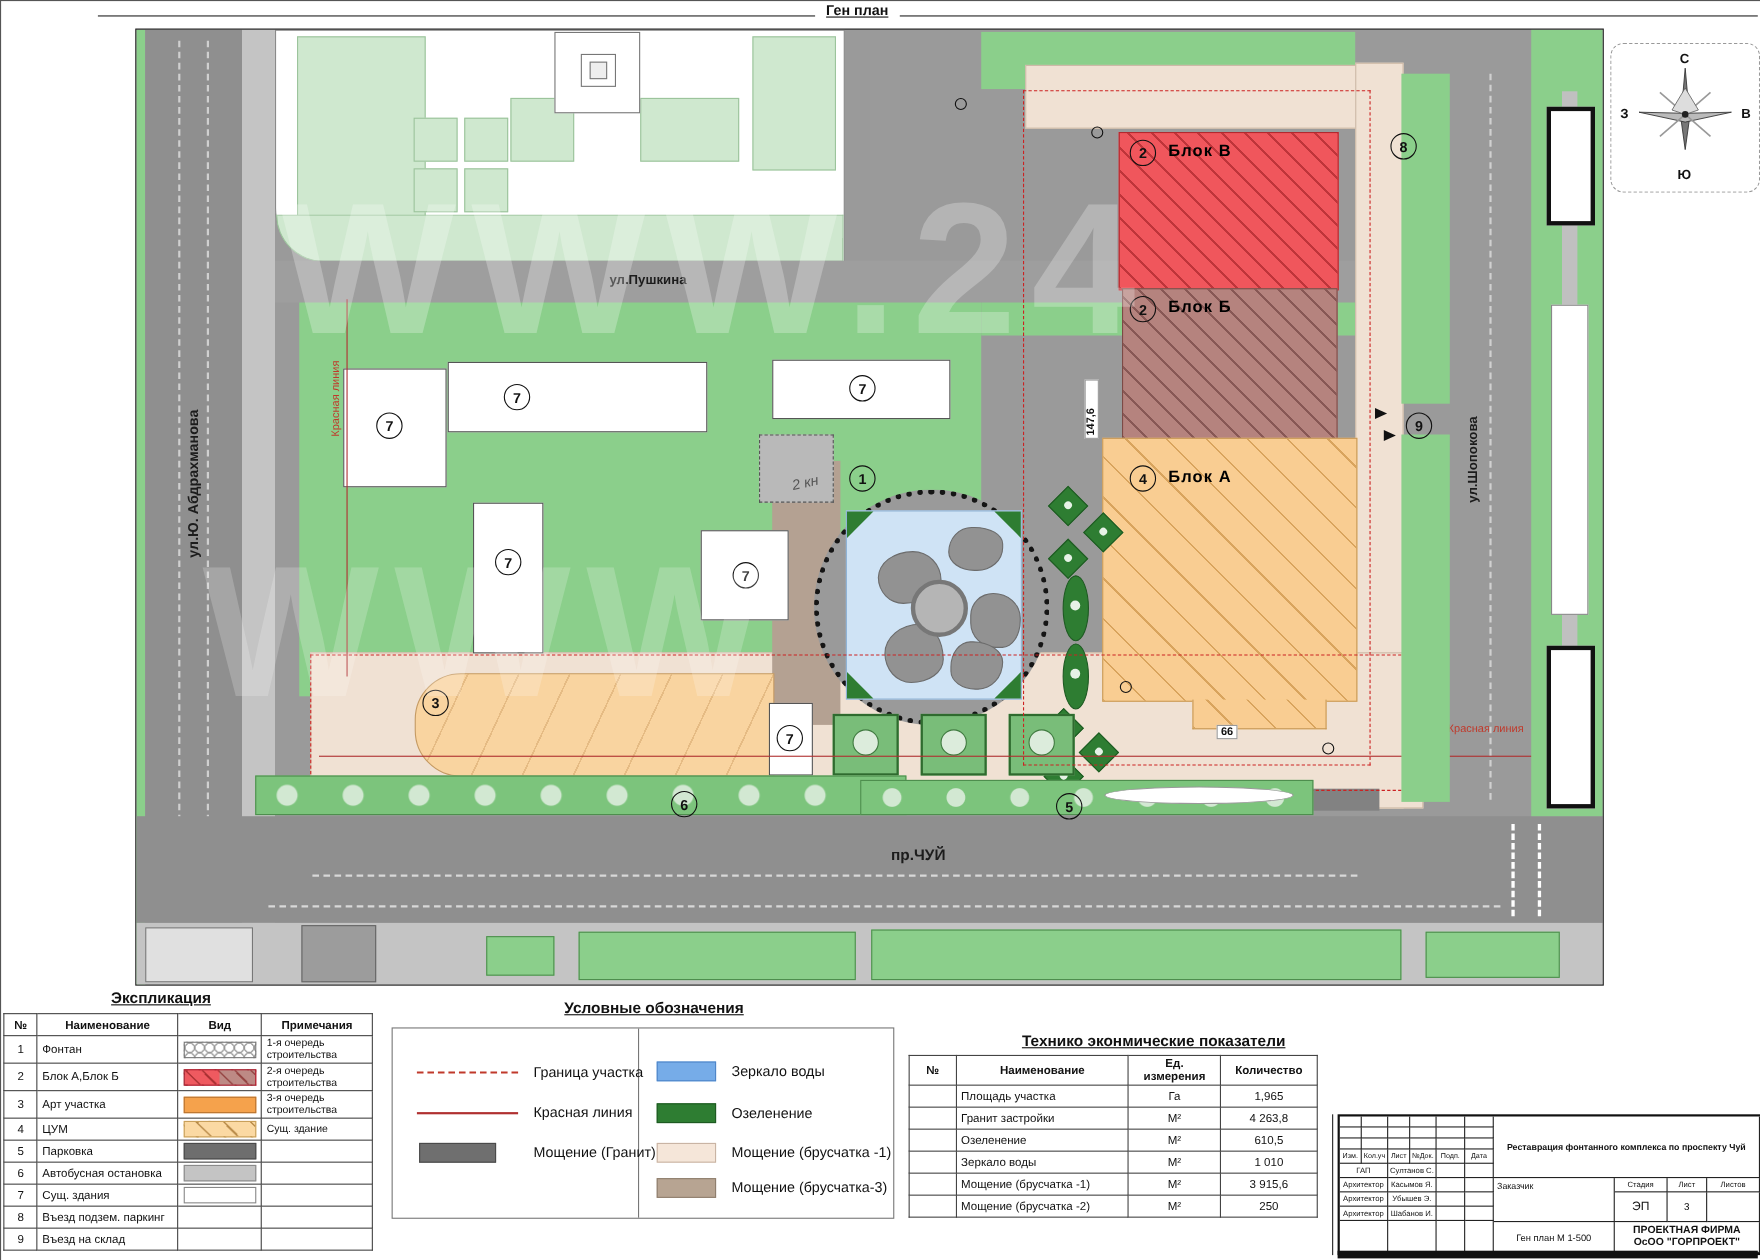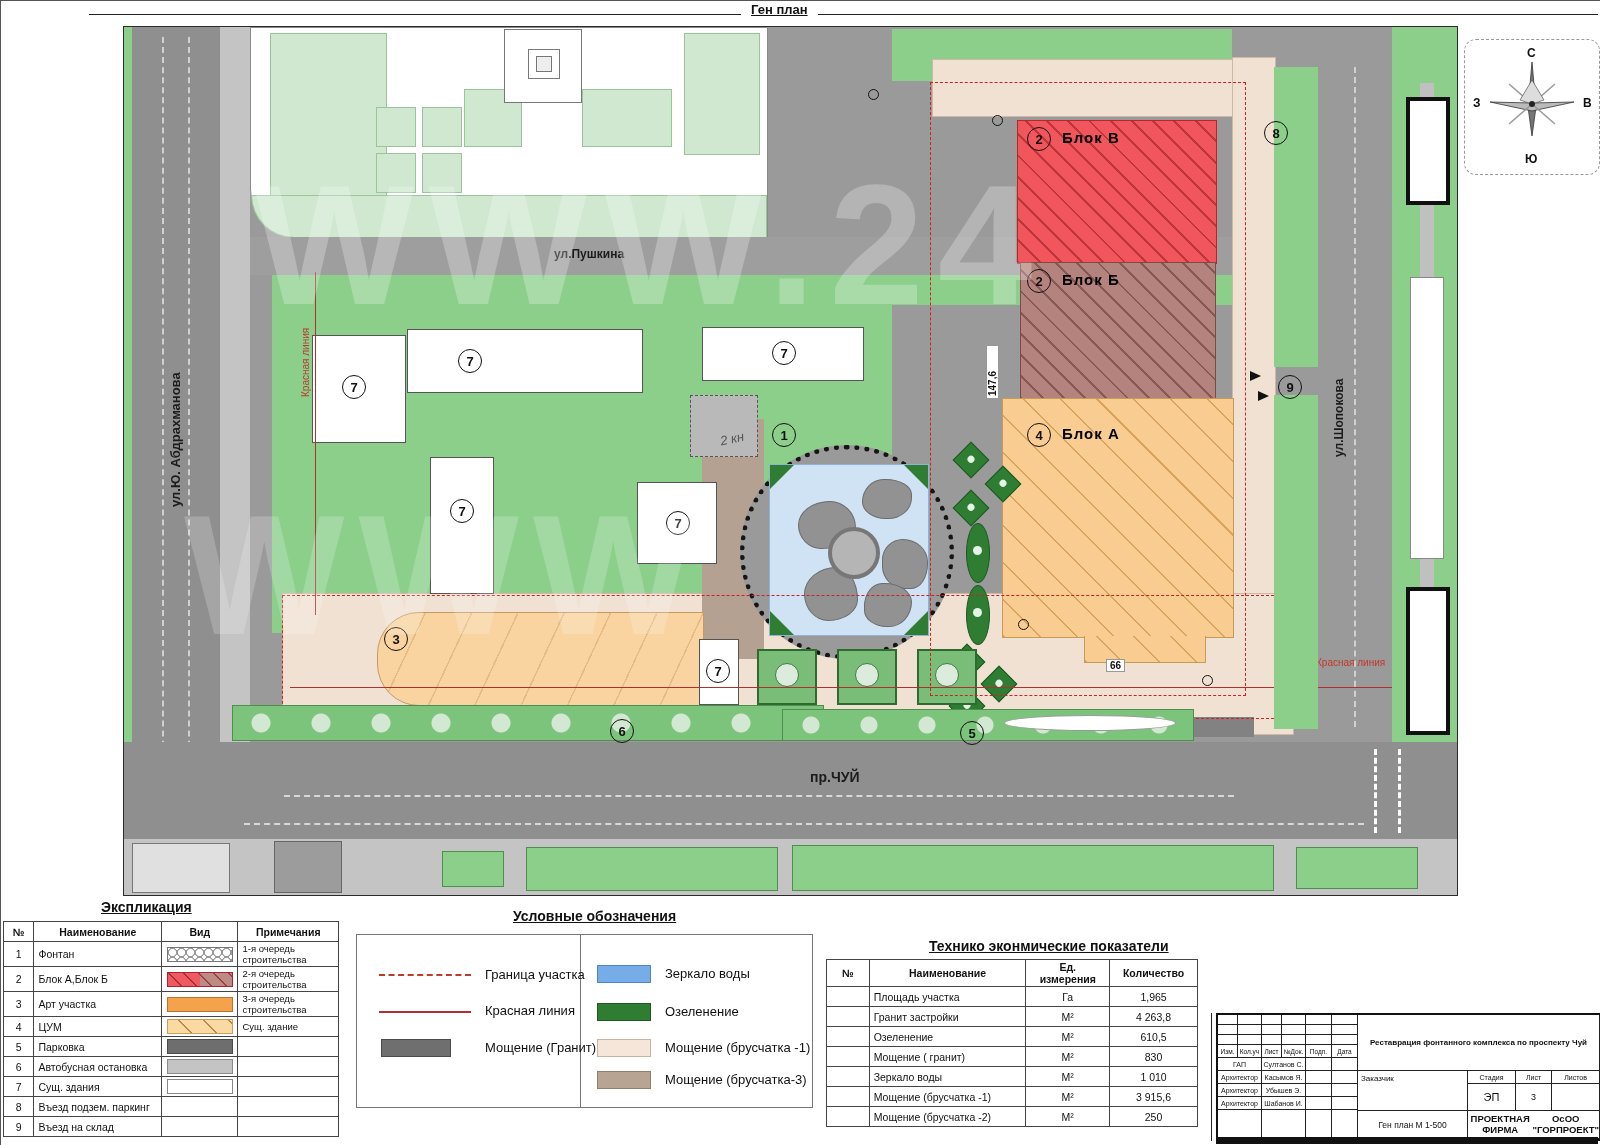--- a/index.html
+++ b/index.html
@@ -385,26 +385,20 @@
       <td style="text-align:center;">4 263,8</td>
     </tr>
     <tr>
       <td></td>
       <td>Озеленение</td>
       <td style="text-align:center;">М²</td>
       <td style="text-align:center;">610,5</td>
     </tr>
     <tr>
       <td></td>
-      <td>Мощение ( гранит)</td>
-      <td style="text-align:center;">М²</td>
-      <td style="text-align:center;">830</td>
-    </tr>
-    <tr>
-      <td></td>
       <td>Зеркало воды</td>
       <td style="text-align:center;">М²</td>
       <td style="text-align:center;">1 010</td>
     </tr>
     <tr>
       <td></td>
       <td>Мощение (брусчатка -1)</td>
       <td style="text-align:center;">М²</td>
       <td style="text-align:center;">3 915,6</td>
     </tr>
@@ -469,20 +463,20 @@
 
     <div class="cell" style="left:140px;top:0;width:242px;height:56px;font-size:8px;font-weight:bold;padding:0 4px;">Реставрация фонтанного комплекса по проспекту Чуй</div>
     <div class="cell" style="left:140px;top:56px;width:110px;height:40px;align-items:flex-start;justify-content:flex-start;padding:3px;font-size:8px;">Заказчик</div>
     <div class="cell" style="left:250px;top:56px;width:48px;height:13px;font-size:7px;">Стадия</div>
     <div class="cell" style="left:298px;top:56px;width:36px;height:13px;font-size:7px;">Лист</div>
     <div class="cell" style="left:334px;top:56px;width:48px;height:13px;font-size:7px;">Листов</div>
     <div class="cell" style="left:250px;top:69px;width:48px;height:27px;font-size:11px;">ЭП</div>
     <div class="cell" style="left:298px;top:69px;width:36px;height:27px;font-size:9px;">3</div>
     <div class="cell" style="left:334px;top:69px;width:48px;height:27px;font-size:9px;"></div>
     <div class="cell" style="left:140px;top:96px;width:110px;height:28px;font-size:8.5px;">Ген план М 1-500</div>
-    <div class="cell" style="left:250px;top:96px;width:132px;height:28px;font-size:9.5px;font-weight:bold;line-height:1.15;">
+    <div class="cell" style="left:250px;top:96px;width:132px;height:28px;flex-direction:column;font-size:9.5px;font-weight:bold;line-height:1.15;">
       <span>ПРОЕКТНАЯ ФИРМА</span>
       <span>ОсОО "ГОРПРОЕКТ"</span>
     </div>
   </div>
   <div class="abs" style="left:1215px;top:1136px;width:382px;height:7px;background:#111;"></div>
 
 </div>
 
 </body></html>

